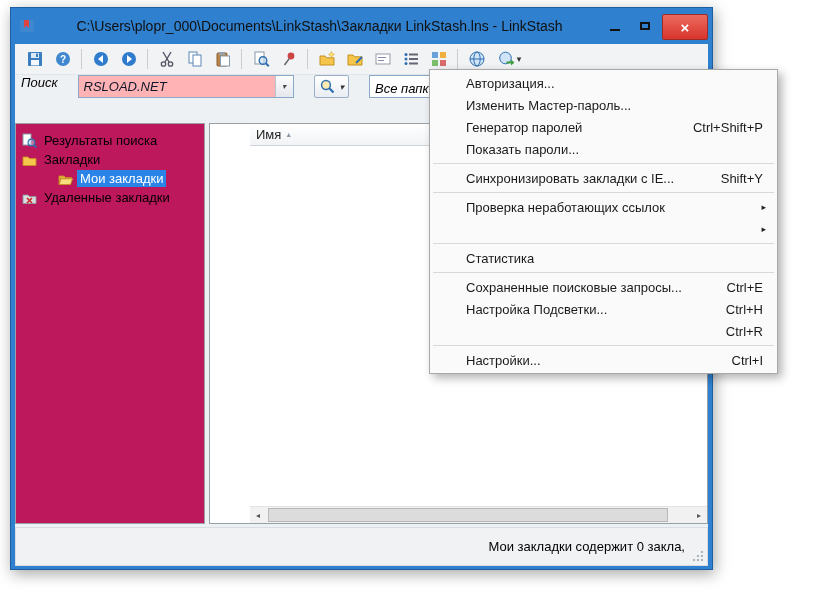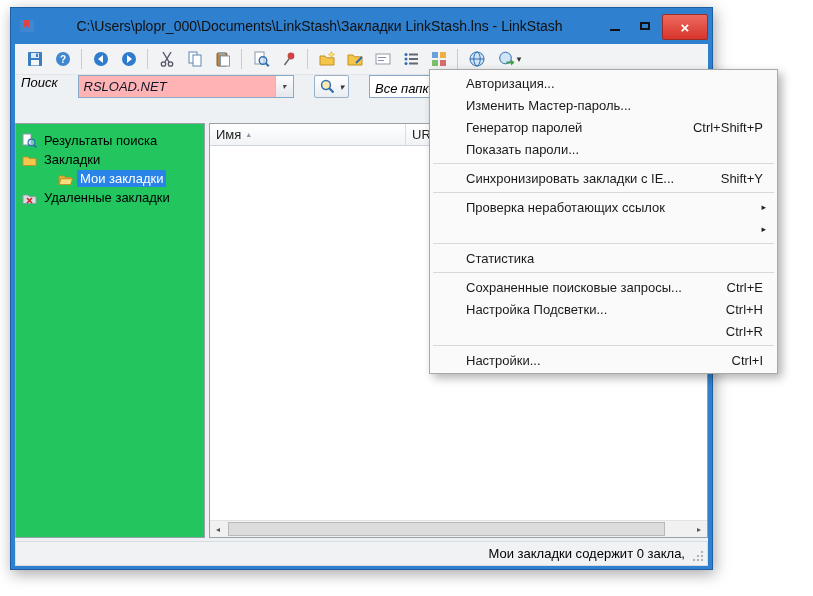--- a/index.html
+++ b/index.html
@@ -43,23 +43,23 @@
                display:flex;align-items:center;justify-content:center;font-size:8px;color:#444;}
   .search-go{height:23px;display:flex;align-items:center;border:1px solid #9ab0c8;border-radius:2px;
              background:linear-gradient(#ffffff,#e9edf2);padding:0 4px;gap:3px;box-sizing:border-box;}
   .scope-combo{width:108px;height:23px;display:flex;border:1px solid #8aa8c8;background:#fff;box-sizing:border-box;}
   .scope-label{flex:1;display:flex;align-items:center;padding:12px 5px;white-space:nowrap;overflow:hidden;}
 
   .spacer{height:18px;flex:none;}
 
   
   .content{flex:1;display:flex;min-height:0;}
-  .tree-panel{width:190px;flex:none;background:#22c55e;border:1px solid #98a0a8;box-sizing:border-box;padding-top:7px;overflow:hidden;}
+  .tree-panel{width:190px;flex:none;background:#be185d;border:1px solid #98a0a8;box-sizing:border-box;padding-top:7px;overflow:hidden;}
   .splitter{width:4px;flex:none;}
-  .list-panel{flex:1;background:#fff;border:1px solid #98a0a8;display:flex;flex-direction:column;box-sizing:border-box;min-width:0;}
+  .list-panel{flex:1;background:#fff;border:1px solid #98a0a8;display:flex;flex-direction:column;box-sizing:border-box;min-width:0;padding-left:40px;}
 
   .tree-item{display:flex;align-items:center;height:19px;padding-left:6px;font-size:13px;gap:4px;white-space:nowrap;}
   .tree-item.indent{padding-left:42px;}
   .tree-label{padding:1px 3px;}
   .tree-label.selected{background:#2a84e8;color:#fff;}
 
   .list-header{height:21px;flex:none;display:flex;background:linear-gradient(#ffffff,#f1f3f6);border-bottom:1px solid #cfd4da;font-size:13px;color:#222;}
   .col{display:flex;align-items:center;padding:0 6px;border-right:1px solid #d8dde2;box-sizing:border-box;gap:4px;white-space:nowrap;overflow:hidden;}
   .col-name{width:196px;flex:none;}
   .col-url{width:240px;flex:none;}
@@ -67,21 +67,21 @@
   .sort-arrow{font-size:7px;color:#8a97a5;}
 
   .list-body{flex:1;background:#fff;}
 
   .hscroll{height:16px;flex:none;display:flex;background:#f1f1f1;border-top:1px solid #e3e3e3;}
   .scroll-btn{width:16px;flex:none;display:flex;align-items:center;justify-content:center;color:#555;font-size:8px;background:#f1f1f1;}
   .scroll-track{flex:1;position:relative;}
   .scroll-thumb{position:absolute;left:2px;top:1px;bottom:1px;width:94%;background:#dcdcdc;border:1px solid #b8b8b8;box-sizing:border-box;}
 
   
-  .statusbar{height:25px;flex:none;margin-top:3px;background:#f0f2f4;border:1px solid #d9dde1;box-sizing:border-box;
+  .statusbar{height:39px;flex:none;margin-top:3px;background:#f0f2f4;border:1px solid #d9dde1;box-sizing:border-box;
              display:flex;align-items:center;justify-content:flex-end;padding-right:22px;font-size:13px;position:relative;}
   .grip{position:absolute;right:3px;bottom:3px;}
 
   
   .menu-popup{position:absolute;left:429px;top:69px;width:349px;background:#fafafa;border:1px solid #a8a8a8;
               box-shadow:4px 4px 9px rgba(0,0,0,.3);padding:2px;z-index:60;font-size:13px;box-sizing:border-box;}
   .mi{height:22px;display:flex;align-items:center;padding:0 12px 0 34px;position:relative;color:#1a1a1a;white-space:nowrap;}
   .mi .lbl{flex:none;}
   .mi .sc{margin-left:auto;padding-left:26px;}
   .mi .sub{position:absolute;right:9px;top:50%;transform:translateY(-50%);font-size:9px;color:#222;}

